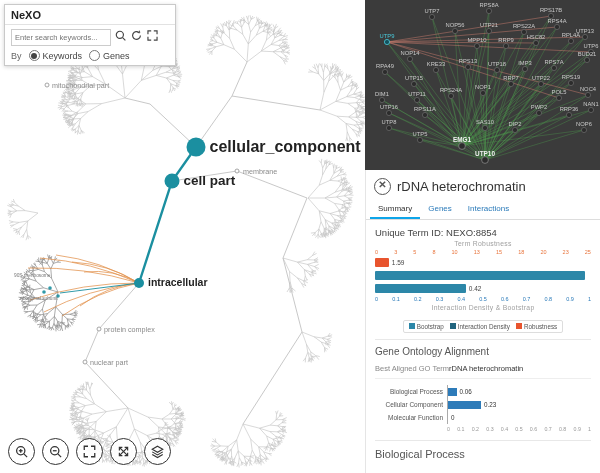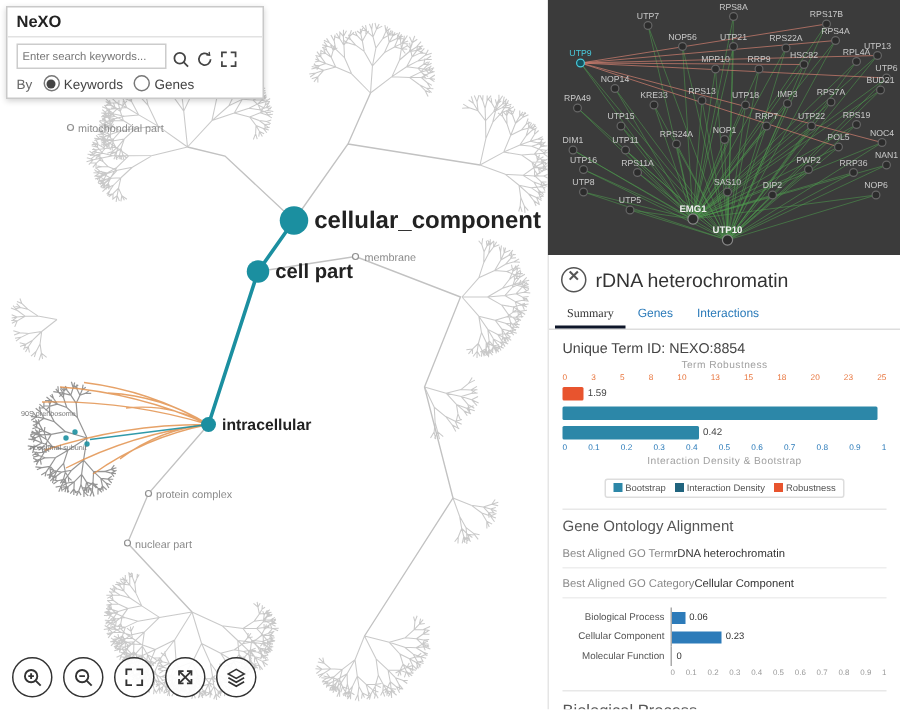--- a/index.html
+++ b/index.html
@@ -8,21 +8,21 @@
 
   
   .left-panel{position:absolute;left:0;top:0;width:365px;height:473px;background:#fff;}
   #tree-svg{position:absolute;inset:0;}
 
   
   .search-widget{position:absolute;left:4px;top:4px;width:158px;background:#fff;
     border:1px solid #c9c9c9;box-shadow:0 1px 4px rgba(0,0,0,.18);padding:4px 6px;z-index:5;}
   .sw-title{font-size:11px;font-weight:bold;color:#222;border-bottom:1px solid #e2e2e2;
     margin:0 -6px 4px;padding:0 6px 3px;}
-  .sw-row{display:flex;align-items:flex-end;gap:3px;}
+  .sw-row{display:flex;align-items:flex-start;gap:3px;}
   .sw-row input{width:92px;height:15px;border:1px solid #ccc;font-size:7.5px;padding:0 3px;
     color:#333;font-family:inherit;}
   .sw-icon{width:13px;height:13px;color:#444;cursor:pointer;}
   .sw-icon svg{width:13px;height:13px;display:block;}
   .sw-row2{display:flex;align-items:center;gap:7px;margin-top:4px;font-size:9px;color:#666;}
   .radio-opt{display:inline-flex;align-items:flex-end;gap:3px;color:#444;cursor:pointer;}
   .radio{width:9px;height:9px;border:1.5px solid #777;border-radius:50%;position:relative;display:inline-block;}
   .radio.sel::after{content:'';position:absolute;inset:1.5px;background:#444;border-radius:50%;}
 
   
@@ -38,21 +38,21 @@
 
   
   .details-panel{position:absolute;left:365px;top:170px;width:235px;height:303px;
     background:#fff;border-left:1px solid #e5e5e5;box-sizing:border-box;overflow:hidden;}
   .dp-header{display:flex;align-items:center;gap:6px;padding:8px 8px 4px;}
   .close{width:15px;height:15px;border:1.5px solid #555;border-radius:50%;color:#555;
     font-size:10px;line-height:12px;text-align:center;font-weight:bold;cursor:pointer;flex:none;}
   .dp-title{font-size:13px;color:#333;}
   .tabs{display:flex;border-bottom:1px solid #ddd;padding:0 4px;}
   .tab{font-size:8px;color:#2a7ab9;padding:5px 8px 4px;cursor:pointer;}
-  .tab.active{color:#333;border-bottom:2px solid #0f172a;font-family:Liberation Serif, serif;}
+  .tab.active{color:#333;border-bottom:2px solid #0ea5e9;}
   .dp-body{padding:7px 9px 0;}
   .term-id{font-size:9.5px;color:#444;margin-bottom:0;}
   .chart-title{text-align:center;font-size:6.8px;color:#a0a0a0;letter-spacing:.3px;margin:2px 0;}
   .ticks{display:flex;justify-content:space-between;font-size:5.5px;}
   .ticks.orange{color:#e8743c;}
   .ticks.blue{color:#2a7ab9;}
   .rbar-row{display:flex;align-items:center;height:11px;margin:2px 0;}
   .rbar{height:9px;border-radius:1px;}
   .rbar-val{font-size:6.5px;color:#444;margin-left:3px;}
   #rc-legend{text-align:center;margin:4px 0 2px;}
@@ -354,24 +354,20 @@
             <span class="leg-item">
               <span class="leg-sq" style="background: rgb(232, 84, 46);"></span>
               <span>Robustness</span>
             </span>
           </span></div>
       <div class="sec-title">Gene Ontology Alignment</div>
       <div class="go-row">
         <span class="go-label">Best Aligned GO Term</span>
         <span class="go-value">rDNA heterochromatin</span>
       </div>
-      <div class="go-row">
-        <span class="go-label">Best Aligned GO Category</span>
-        <span class="go-value">Cellular Component</span>
-      </div>
       <div id="achart">
           <div class="arow">
             <div class="alabel">Biological Process</div>
             <div class="atrack">
               <div class="abar" style="width: 6%; background: rgb(45, 123, 185);"></div>
               <span class="aval">0.06</span>
             </div>
           </div>
           <div class="arow">
             <div class="alabel">Cellular Component</div>

